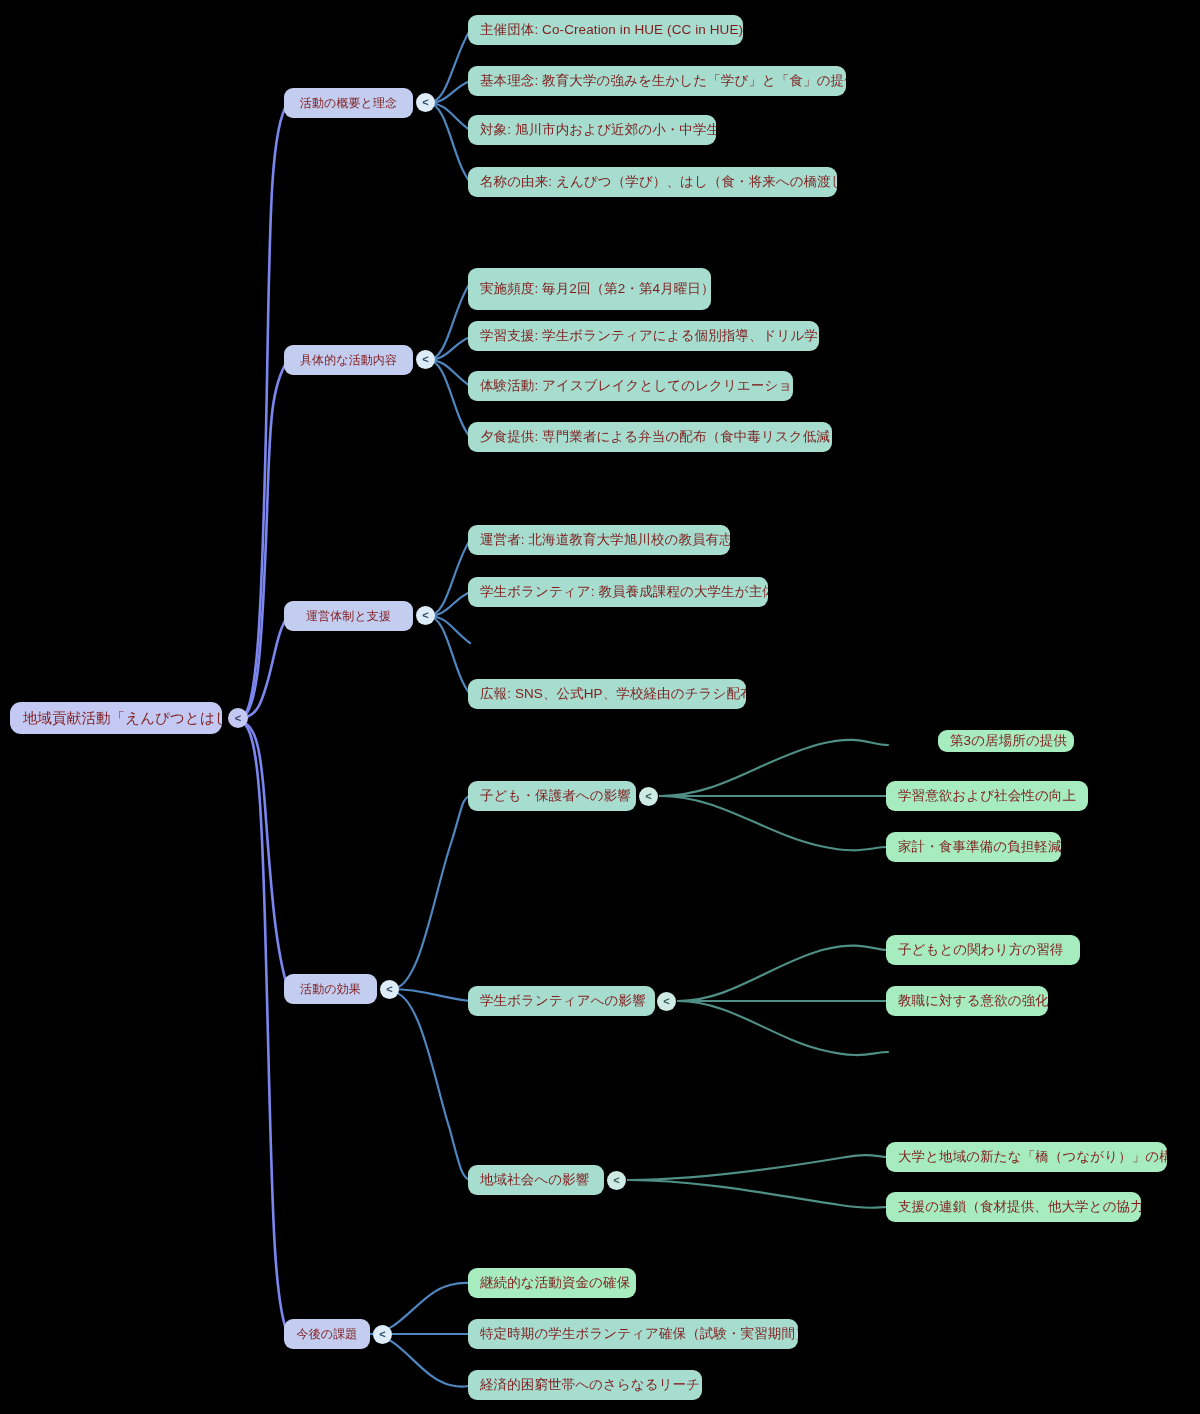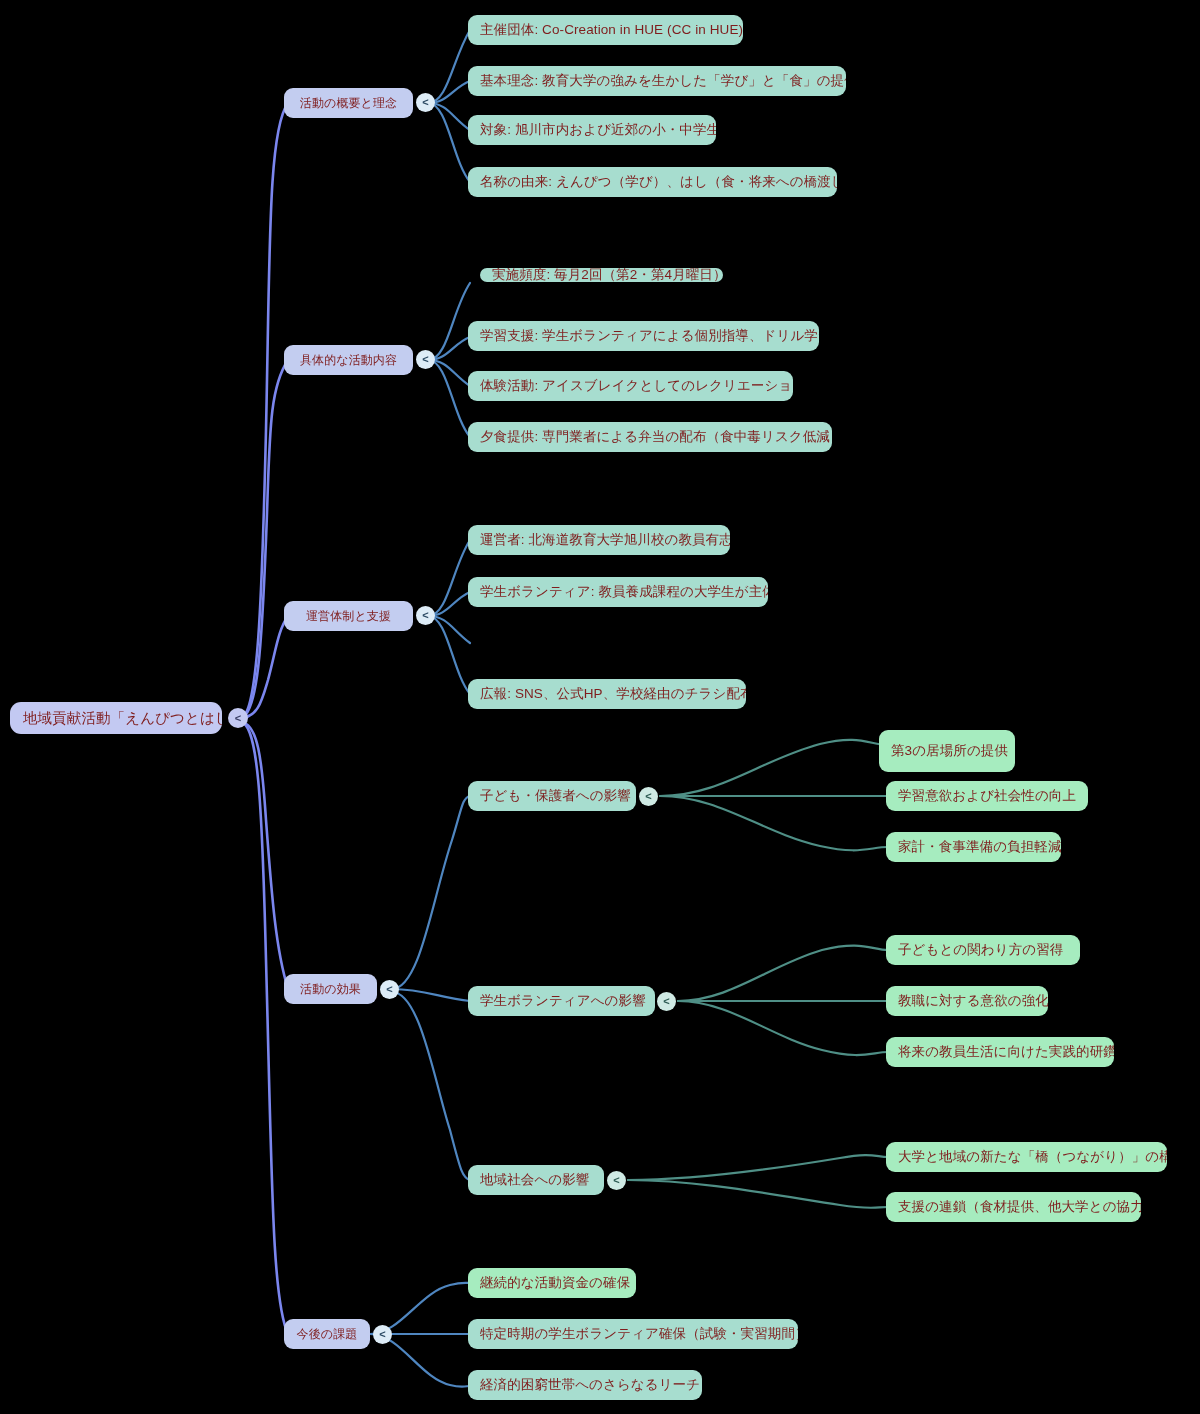--- a/index.html
+++ b/index.html
@@ -169,21 +169,21 @@
     <span class="label">名称の由来: えんぴつ（学び）、はし（食・将来への橋渡し）</span>
   </div>
 
   <div class="node n-l1" style="left:284px; top:345px; width:129px; height:30px;">
     <span class="label">具体的な活動内容</span>
   </div>
   <div class="marker marker-blue" style="left:416px; top:350px; width:19px; height:19px;">
     <span>&lt;</span>
   </div>
 
-  <div class="node n-l2" style="left:468px; top:268px; width:243px; height:14px;margin-left:12px;">
+  <div class="node n-l2" style="left:468px; top:268px; width:243px; height:42px;">
     <span class="label">実施頻度: 毎月2回（第2・第4月曜日）</span>
   </div>
   <div class="node n-l2" style="left:468px; top:321px; width:351px; height:30px;">
     <span class="label">学習支援: 学生ボランティアによる個別指導、ドリル学習</span>
   </div>
   <div class="node n-l2" style="left:468px; top:371px; width:325px; height:30px;">
     <span class="label">体験活動: アイスブレイクとしてのレクリエーション</span>
   </div>
   <div class="node n-l2" style="left:468px; top:422px; width:364px; height:30px;">
     <span class="label">夕食提供: 専門業者による弁当の配布（食中毒リスク低減）</span>
@@ -212,21 +212,21 @@
   <div class="marker marker-blue" style="left:380px; top:980px; width:19px; height:19px;">
     <span>&lt;</span>
   </div>
 
   <div class="node n-l2" style="left:468px; top:781px; width:168px; height:30px;">
     <span class="label">子ども・保護者への影響</span>
   </div>
   <div class="marker marker-teal" style="left:639px; top:787px; width:19px; height:19px;">
     <span>&lt;</span>
   </div>
-  <div class="node n-l3" style="left:879px; top:730px; width:136px; height:42px;">
+  <div class="node n-l3" style="left:938px; top:730px; width:136px; height:22px;">
     <span class="label">第3の居場所の提供</span>
   </div>
   <div class="node n-l3" style="left:886px; top:781px; width:202px; height:30px;justify-content:center;">
     <span class="label">学習意欲および社会性の向上</span>
   </div>
   <div class="node n-l3" style="left:886px; top:832px; width:175px; height:30px;">
     <span class="label">家計・食事準備の負担軽減</span>
   </div>
 
   <div class="node n-l2" style="left:468px; top:986px; width:187px; height:30px;">
@@ -234,23 +234,20 @@
   </div>
   <div class="marker marker-teal" style="left:657px; top:992px; width:19px; height:19px;">
     <span>&lt;</span>
   </div>
   <div class="node n-l3" style="left:886px; top:935px; width:194px; height:30px;">
     <span class="label">子どもとの関わり方の習得</span>
   </div>
   <div class="node n-l3" style="left:886px; top:986px; width:162px; height:30px;">
     <span class="label">教職に対する意欲の強化</span>
   </div>
-  <div class="node n-l3" style="left:886px; top:1037px; width:228px; height:30px;">
-    <span class="label">将来の教員生活に向けた実践的研鑽</span>
-  </div>
 
   <div class="node n-l2" style="left:468px; top:1165px; width:136px; height:30px;">
     <span class="label">地域社会への影響</span>
   </div>
   <div class="marker marker-teal" style="left:607px; top:1171px; width:19px; height:19px;">
     <span>&lt;</span>
   </div>
   <div class="node n-l3" style="left:886px; top:1142px; width:281px; height:30px;">
     <span class="label">大学と地域の新たな「橋（つながり）」の構築</span>
   </div>

